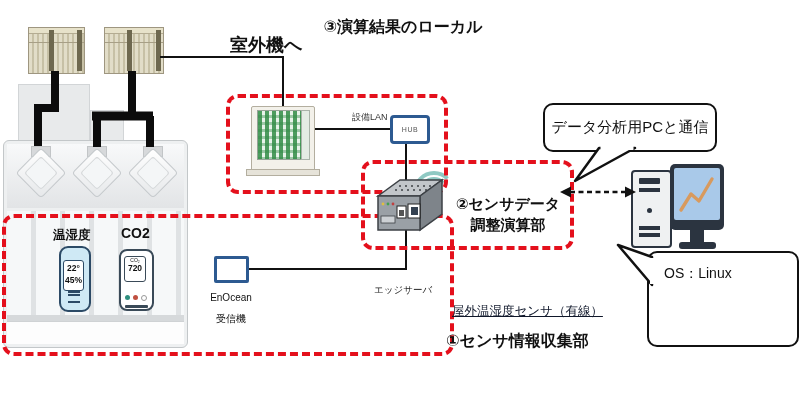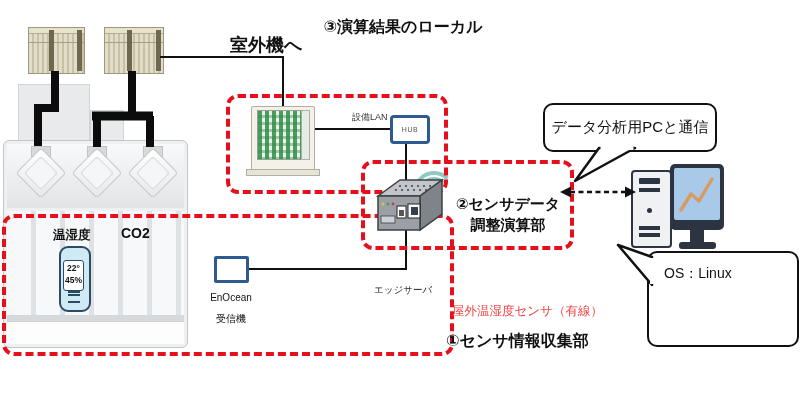--- a/index.html
+++ b/index.html
@@ -196,20 +196,32 @@
 
   <div id="enocean-box" class="bluebox"></div>
 
   <div id="sensor-th" class="abs">
     <div class="screen">
       <span>22°</span><br>
       <span>45%</span>
     </div>
     <div class="menu"></div>
   </div>
+  <div id="sensor-co2" class="abs">
+    <div class="screen">
+      <span class="unit">CO₂</span>
+      <span class="val">720</span>
+    </div>
+    <div class="dots">
+      <i style="background:#2f8f7f;"></i>
+        <i style="background:#c05040;"></i>
+        <i style="background:#fff;border:1px solid #999;width:4px;height:4px;"></i>
+    </div>
+    <div class="foot"></div>
+  </div>
 
   <div id="pc-tower" class="abs">
     <div class="s1"></div>
       <div class="s2"></div>
       <div class="dot"></div>
       <div class="s3"></div>
       <div class="s4"></div>
   </div>
   <div id="monitor" class="abs">
     <div class="screen">
@@ -238,21 +250,21 @@
   <div class="lbl center" style="left:195px;top:287px;width:72px;font-size:10px;line-height:21px;font-weight:500;">
     <span>EnOcean</span><br>
     <span>受信機</span>
   </div>
   <div class="lbl" style="left:53px;top:227px;font-size:12.5px;font-weight:600;">温湿度</div>
   <div class="lbl" style="left:121px;top:225px;font-size:14px;font-weight:600;">CO2</div>
   <div class="lbl bold center" style="left:450px;top:193px;width:116px;font-size:15px;line-height:21px;">
     <span>②センサデータ</span><br>
     <span>調整演算部</span>
   </div>
-  <div class="lbl" style="left:452px;top:303px;font-size:12.5px;font-weight:500;color:#ef4444;">屋外温湿度センサ（有線）</div>
+  <div class="lbl" style="left:452px;top:303px;font-size:12.5px;font-weight:500;color:#0f172a;text-decoration:underline;">屋外温湿度センサ（有線）</div>
   <div class="lbl bold" style="left:446px;top:331px;font-size:16px;">①センサ情報収集部</div>
 
   <div class="bubble" style="left:543px;top:103px;width:170px;height:45px;">
     <div style="width:100%;height:100%;display:flex;align-items:center;justify-content:center;font-size:15px;font-weight:500;">データ分析用PCと通信</div>
     <svg style="left:26px;top:40px;" width="70" height="40">
       <polygon points="28,3 64,3 4,36" fill="#fff" stroke="#111" stroke-width="2.5" stroke-linejoin="round"></polygon>
       <rect x="29.5" y="0" width="33" height="5" fill="#fff"></rect>
     </svg>
   </div>
 

